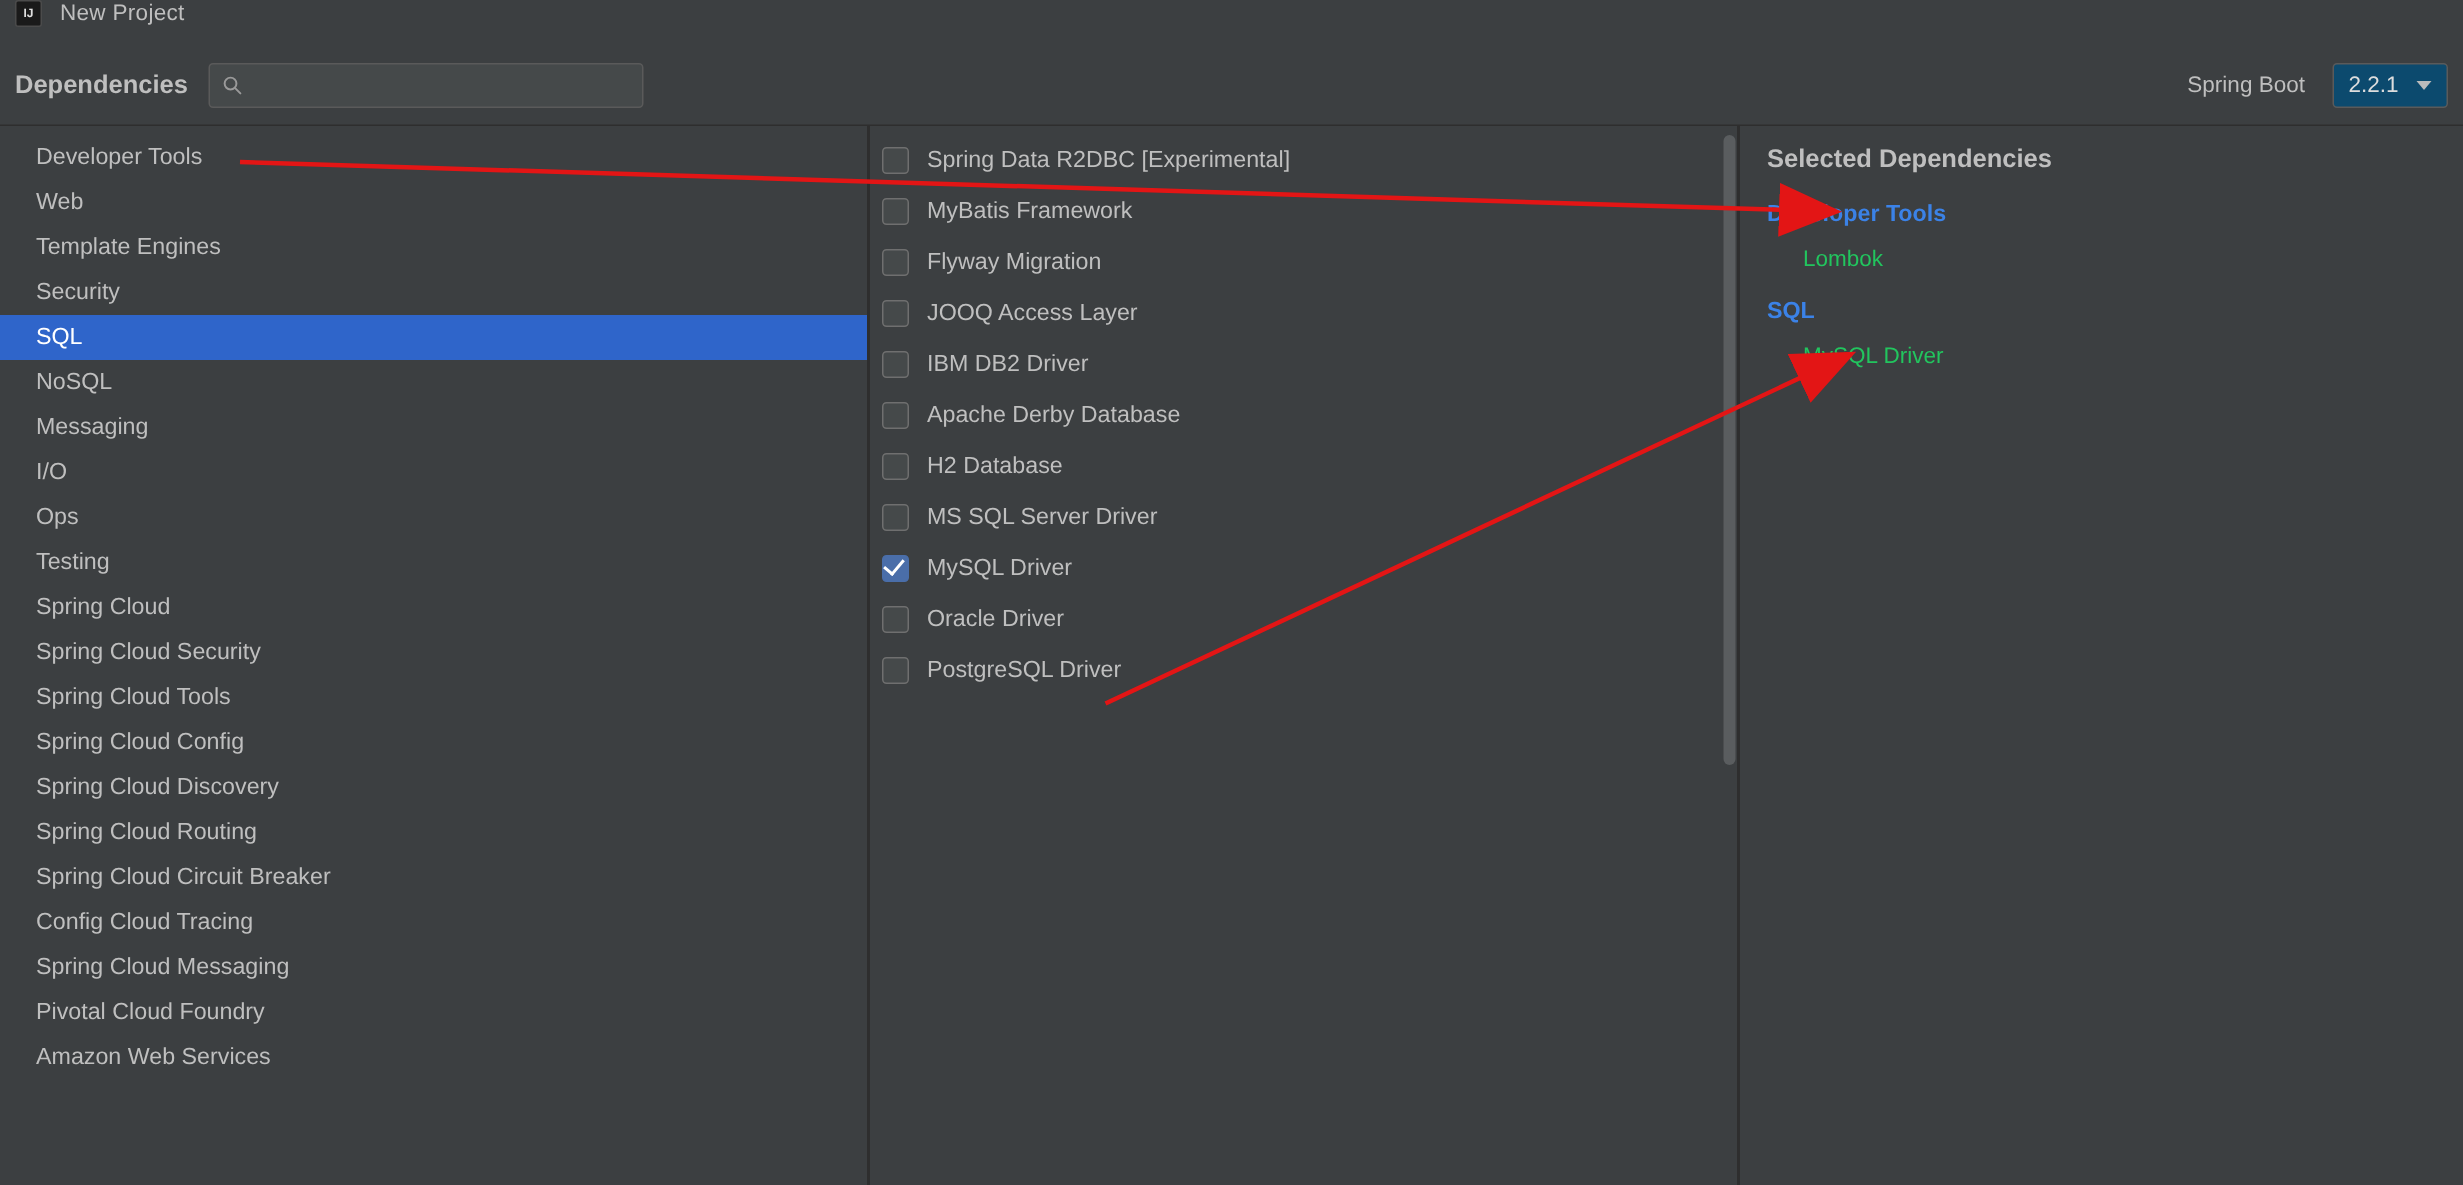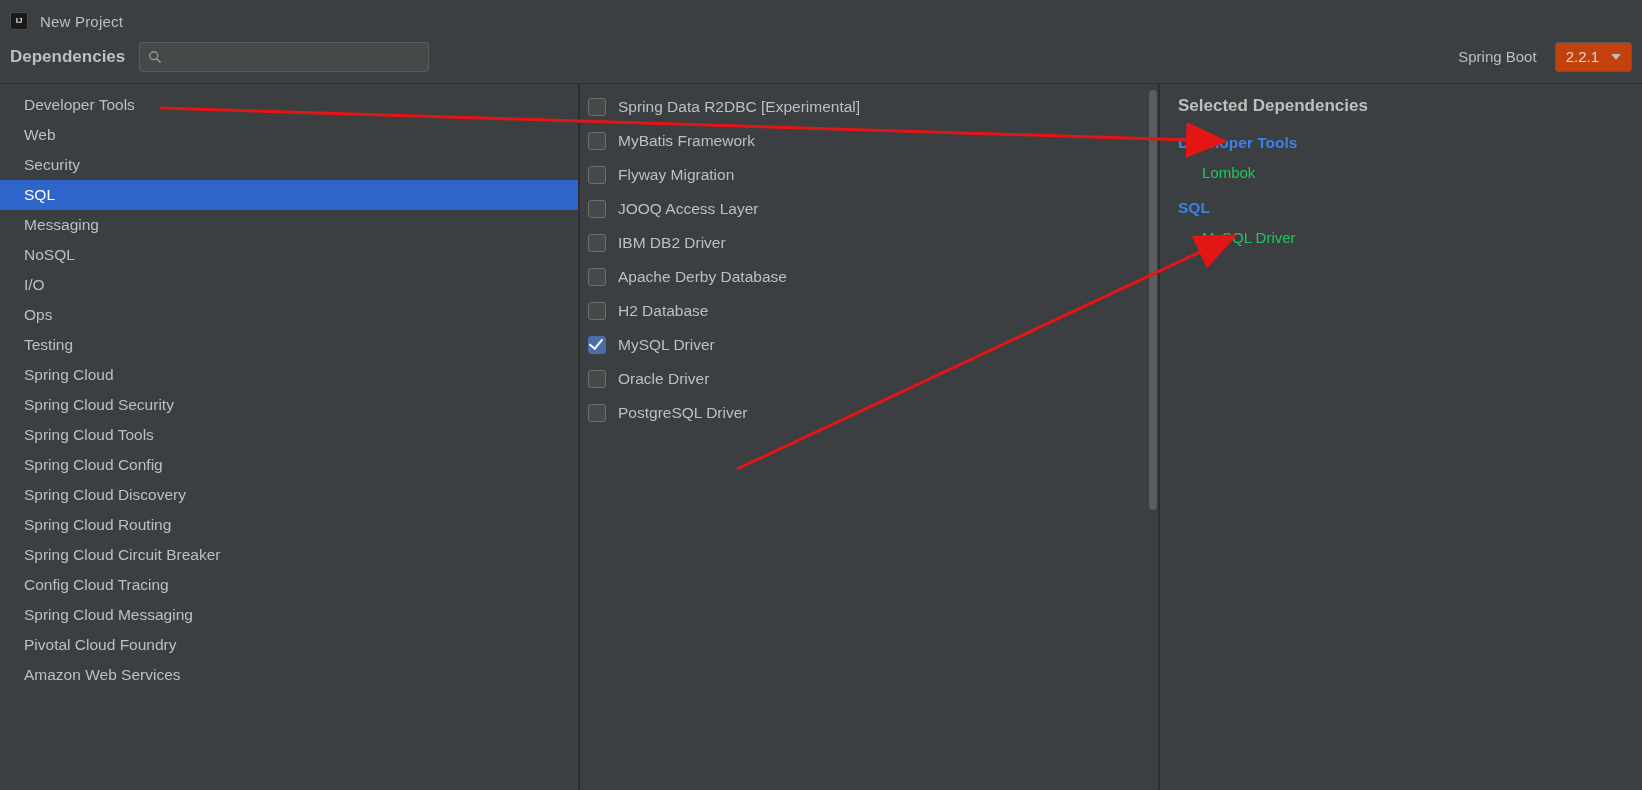--- a/index.html
+++ b/index.html
@@ -1,29 +1,29 @@
 <!DOCTYPE html>
 <html><head>
 <meta charset="utf-8">
 <style>
   html,body{margin:0;padding:0;width:1642px;height:790px;background:#3c3f41;color:#bbbbbb;font-family:"Segoe UI",Arial,sans-serif;font-size:15px;overflow:hidden}
   *{box-sizing:border-box}
-  .titlebar{height:30px;display:flex;align-items:flex-end;padding:0 10px;gap:12px;background:#3c3f41}
+  .titlebar{height:30px;display:flex;align-items:flex-start;padding:0 10px;gap:12px;background:#3c3f41}
   .app-icon{width:18px;height:18px;background:#1a1a1a;border:1px solid #4b4b4b;border-radius:2px;position:relative}
   .app-icon::after{content:"IJ";position:absolute;inset:0;display:flex;align-items:center;justify-content:center;font:bold 8px/1 Arial;color:#e0e0e0}
   .title{color:#bfbfbf;font-weight:400;font-size:15px;letter-spacing:.2px}
   .toolbar{height:54px;display:flex;align-items:center;padding:0 10px;gap:18px;background:#3c3f41;border-bottom:1px solid #2e2e2e}
   .toolbar-left{display:flex;align-items:center;gap:14px}
   .toolbar-title{font-size:17px;font-weight:600;color:#bfbfbf}
   .search-wrap{position:relative;width:290px;height:30px;border:1px solid #5a5a5a;border-radius:3px;background:#45494a;display:flex;align-items:center;padding-left:30px}
   .search-wrap .mag{position:absolute;left:8px;top:50%;transform:translateY(-50%);width:14px;height:14px}
   .search-wrap input{all:unset;flex:1;color:#ddd;font-size:14px;height:100%}
   .toolbar-spacer{flex:1}
   .sb-label{color:#bfbfbf;font-size:15px;margin-right:0}
-  .sb-select{height:30px;border:1px solid #5a5a5a;border-radius:3px;background:#c2410c;color:#ddd;display:flex;align-items:center;gap:12px;padding:0 10px}
+  .sb-select{height:30px;border:1px solid #5a5a5a;border-radius:3px;background:#0c4a6e;color:#ddd;display:flex;align-items:center;gap:12px;padding:0 10px}
   .sb-select .caret{width:0;height:0;border-left:5px solid transparent;border-right:5px solid transparent;border-top:6px solid #bbb}
 
   .body{display:flex;height:calc(100% - 84px)}
   .left-pane{width:580px;border-right:2px solid #2e2e2e;overflow:hidden;position:relative}
   .mid-pane{width:580px;border-right:2px solid #2e2e2e;overflow:hidden;position:relative}
   .right-pane{flex:1;overflow:hidden}
 
   .cat-list{list-style:none;margin:0;padding:6px 0 0 0;height:100%;overflow-y:auto}
   .cat-item{height:30px;display:flex;align-items:center;padding:0 24px;color:#bfbfbf;font-size:15.5px;cursor:default}
   .cat-item.selected{background:#2f65ca;color:#ffffff}
@@ -78,30 +78,33 @@
 
   <div class="left-pane">
     <ul class="cat-list" id="cat-list">
         <li class="cat-item">
           <span>Developer Tools</span>
         </li>
         <li class="cat-item">
           <span>Web</span>
         </li>
         <li class="cat-item">
+          <span>Template Engines</span>
+        </li>
+        <li class="cat-item">
           <span>Security</span>
         </li>
         <li class="cat-item selected">
           <span>SQL</span>
         </li>
         <li class="cat-item">
+          <span>NoSQL</span>
+        </li>
+        <li class="cat-item">
           <span>Messaging</span>
-        </li>
-        <li class="cat-item">
-          <span>NoSQL</span>
         </li>
         <li class="cat-item">
           <span>I/O</span>
         </li>
         <li class="cat-item">
           <span>Ops</span>
         </li>
         <li class="cat-item">
           <span>Testing</span>
         </li>
@@ -163,20 +166,24 @@
           <span class="chk"></span>
           <span>IBM DB2 Driver</span>
         </li>
         <li class="dep-item">
           <span class="chk"></span>
           <span>Apache Derby Database</span>
         </li>
         <li class="dep-item">
           <span class="chk"></span>
           <span>H2 Database</span>
+        </li>
+        <li class="dep-item">
+          <span class="chk"></span>
+          <span>MS SQL Server Driver</span>
         </li>
         <li class="dep-item">
           <span class="chk checked"></span>
           <span>MySQL Driver</span>
         </li>
         <li class="dep-item">
           <span class="chk"></span>
           <span>Oracle Driver</span>
         </li>
         <li class="dep-item">

